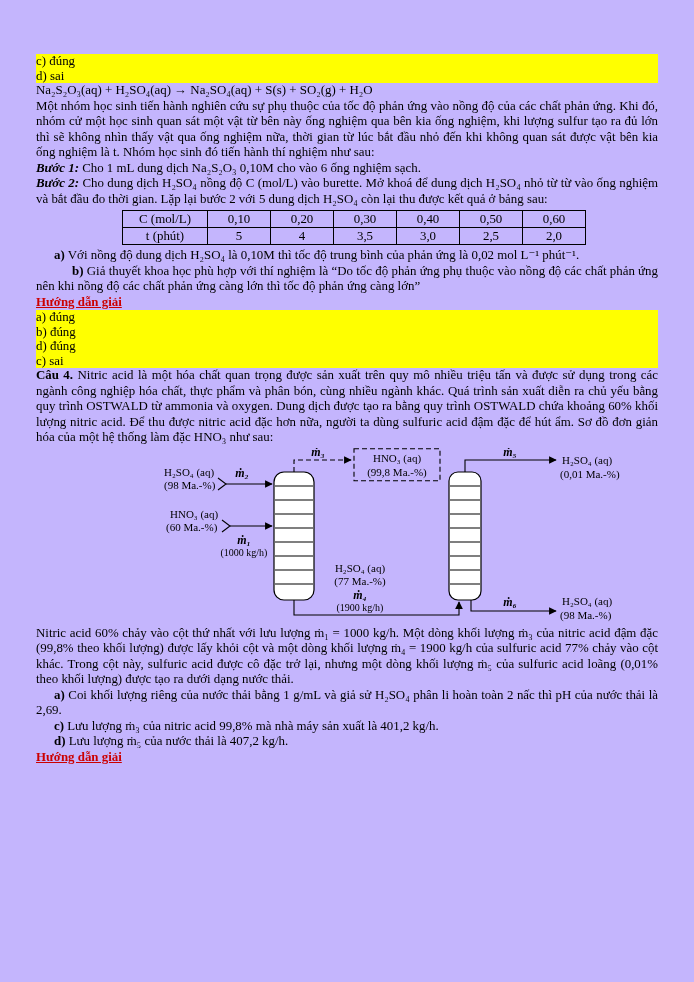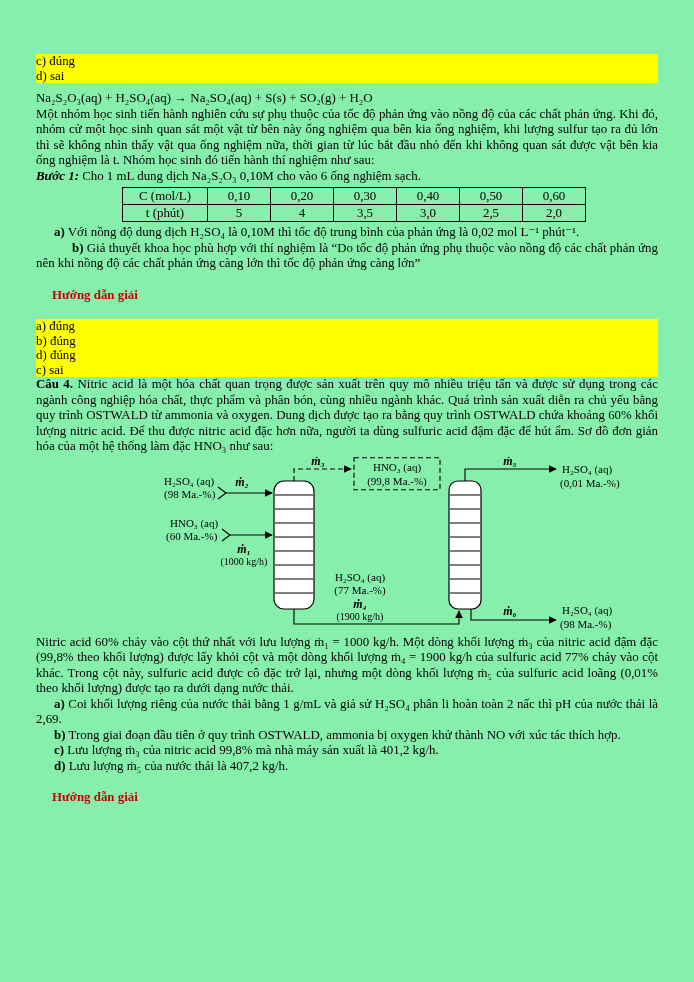--- a/index.html
+++ b/index.html
@@ -4,28 +4,28 @@
 <style>
   html,body { margin:0; padding:0; background:#ffffff; }
   .page {
     position:relative;
     width:694px; height:982px;
     box-sizing:border-box;
     padding:54px 36px 10px 36px;
     font-family:"Liberation Serif","DejaVu Serif",serif;
     font-size:12.9px; line-height:15.5px;
     color:#000; overflow:hidden;
-    background:#86efac;
+    background:#c4b5fd;
   }
   .para { margin:0; text-align:justify; }
-  .noj { text-align:left;margin-top:8px; }
+  .noj { text-align:left; }
   .hl { background:#ffff00; line-height:14.5px; }
   .qlabel { font-weight:bold; }
   .steplabel { font-weight:bold; font-style:italic; }
-  .solution { margin:16px; color:#cc0000; font-weight:bold; }
+  .solution { margin:0; color:#cc0000; font-weight:bold;text-decoration:underline; }
   .ind1 { text-indent:18px; }
   .ind2 { text-indent:36px; }
   .ctable { border-collapse:collapse; margin:3px 0 3px 86px; }
   .ctable td {
     border:1px solid #000; text-align:center;
     padding:0 0; height:16px;
     font-size:12.9px; line-height:15px;
   }
   .ctable td.c0 { width:84px; }
   .ctable td.cv { width:62px; }
@@ -46,20 +46,21 @@
   <div class="hl">c) đúng</div>
   <div class="hl">d) sai</div>
 
 
   <p class="para noj">Na₂S₂O₃(aq)  +  H₂SO₄(aq) →  Na₂SO₄(aq)  +  S(s)  +  SO₂(g)  +  H₂O</p>
 
   <p class="para">Một nhóm học sinh tiến hành nghiên cứu sự phụ thuộc của tốc độ phản ứng vào nồng độ của các chất phản ứng. Khi đó, nhóm cử một học sinh quan sát một vật từ bên này ống nghiệm qua bên kia ống nghiệm, khi lượng sulfur tạo ra đủ lớn thì sẽ không nhìn thấy vật qua ống nghiệm nữa, thời gian từ lúc bắt đầu nhỏ đến khi không quan sát được vật bên kia ống nghiệm là t. Nhóm học sinh đó tiến hành thí nghiệm như sau:</p>
 
   <p class="para"><span class="steplabel">Bước 1:</span> <span>Cho 1 mL dung dịch Na₂S₂O₃ 0,10M cho vào 6 ống nghiệm sạch.</span></p>
 
+  <p class="para"><span class="steplabel">Bước 2:</span> <span>Cho dung dịch H₂SO₄ nồng độ C (mol/L) vào burette. Mở khoá để dung dịch H₂SO₄ nhỏ từ từ vào ống nghiệm và bắt đầu đo thời gian. Lặp lại bước 2 với 5 dung dịch H₂SO₄ còn lại thu được kết quả ở bảng sau:</span></p>
 
   <table class="ctable">
     <tbody>
         <tr>
       <td class="c0">C (mol/L)</td>
       <td class="cv">0,10</td>
       <td class="cv">0,20</td>
       <td class="cv">0,30</td>
       <td class="cv">0,40</td>
       <td class="cv">0,50</td>
@@ -136,19 +137,18 @@
       <path class="ln" d="M317,152 L317,163 L402,163" marker-end="url(#arr)"></path>
       <text class="mdot" x="356" y="158" text-anchor="middle">ṁ₆</text>
       <text class="dlabel" x="408" y="157">H₂SO₄ (aq)</text>
       <text class="dlabel" x="406" y="171">(98 Ma.-%)</text>
     </svg>
   </div>
 
   <p class="para">Nitric acid 60% chảy vào cột thứ nhất với lưu lượng ṁ₁ = 1000 kg/h. Một dòng khối lượng ṁ₃ của nitric acid đậm đặc (99,8% theo khối lượng) được lấy khỏi cột và một dòng khối lượng ṁ₄ = 1900 kg/h của sulfuric acid 77% chảy vào cột khác. Trong cột này, sulfuric acid được cô đặc trở lại, nhưng một dòng khối lượng ṁ₅ của sulfuric acid loãng (0,01% theo khối lượng) được tạo ra dưới dạng nước thải.</p>
 
   <p class="para ind1"><b>a)</b> <span>Coi khối lượng riêng của nước thải bằng 1 g/mL và giả sử H₂SO₄ phân li hoàn toàn 2 nấc thì pH của nước thải là 2,69.</span></p>
-  <p class="para ind1"><b>b)</b> <span>Trong giai đoạn đầu tiên ở quy trình OSTWALD, ammonia bị oxygen khử thành NO với xúc tác thích hợp.</span></p>
   <p class="para ind1"><b>c)</b> <span>Lưu lượng ṁ₃ của nitric acid 99,8% mà nhà máy sản xuất là 401,2 kg/h.</span></p>
   <p class="para ind1"><b>d)</b> <span>Lưu lượng ṁ₅ của nước thải là 407,2 kg/h.</span></p>
 
   <p class="solution">Hướng dẫn giải</p>
 
 </div>
 
 </body></html>

